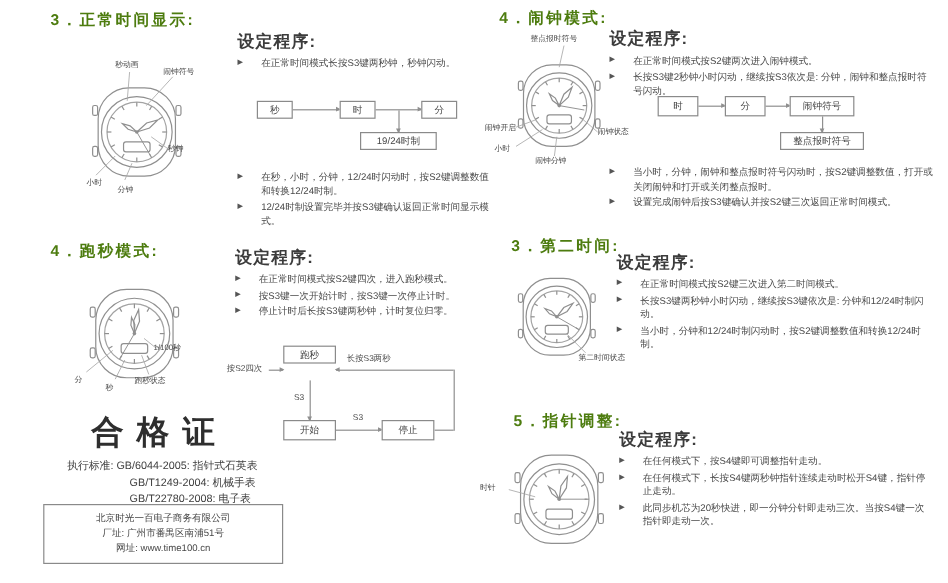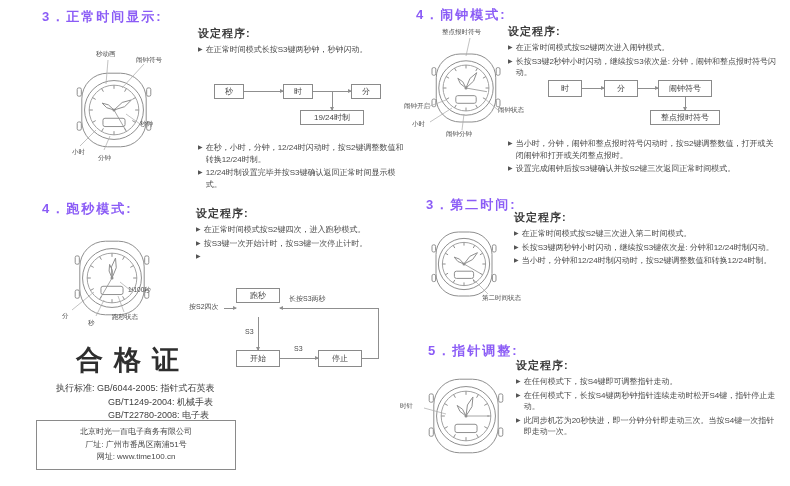--- a/index.html
+++ b/index.html
@@ -1,22 +1,22 @@
 <!DOCTYPE html>
 <html><head>
 <meta charset="utf-8">
 <style>
   *{margin:0;padding:0;box-sizing:border-box}
   html,body{background:#fff}
   body{font-family:"Liberation Sans","DejaVu Sans",sans-serif;color:#4a4a4a}
   .page{position:relative;width:790px;height:486px;background:#fff;overflow:hidden}
-  .sec-title{position:absolute;font-size:13px;font-weight:bold;color:#8b5cf6;letter-spacing:2px;white-space:nowrap}
+  .sec-title{position:absolute;font-size:13px;font-weight:bold;color:#4d7c0f;letter-spacing:2px;white-space:nowrap}
   .proc{position:absolute}
-  .proc-title{font-size:11px;font-weight:bold;letter-spacing:1px;color:#3c3c3c;margin-bottom:3px}
-  .step{display:flex;gap:3px;font-size:8px;line-height:1.45;color:#4a4a4a;margin-bottom:2px}
+  .proc-title{font-size:14px;font-weight:bold;letter-spacing:1px;color:#3c3c3c;margin-bottom:3px}
+  .step{display:flex;gap:15px;font-size:8px;line-height:1.45;color:#4a4a4a;margin-bottom:2px}
   .bullet{font-size:6px;line-height:11px;flex:none;color:#555}
   .fbox{position:absolute;border:1px solid #8a8a8a;display:flex;align-items:center;justify-content:center;font-size:8px;color:#454545;background:#fff;white-space:nowrap}
   .hline{position:absolute;height:1px;background:#8f8f8f}
   .vline{position:absolute;width:1px;background:#8f8f8f}
   .arr-r::after{content:"";position:absolute;right:-1px;top:-2px;border-left:4px solid #8f8f8f;border-top:2px solid transparent;border-bottom:2px solid transparent}
   .arr-l::before{content:"";position:absolute;left:-1px;top:-2px;border-right:4px solid #8f8f8f;border-top:2px solid transparent;border-bottom:2px solid transparent}
   .arr-d::after{content:"";position:absolute;bottom:-1px;left:-2px;border-top:4px solid #8f8f8f;border-left:2px solid transparent;border-right:2px solid transparent}
   .wlabel{position:absolute;font-size:6.5px;color:#4a4a4a;white-space:nowrap}
   .slabel{position:absolute;font-size:7px;color:#4a4a4a;white-space:nowrap;background:#fff;padding:0 1px}
   .cert-title{position:absolute;font-size:27px;font-weight:bold;letter-spacing:11px;color:#2e2e2e;white-space:nowrap}
@@ -213,20 +213,21 @@
       <div class="step">
           <span class="bullet">▶</span>
           <span>在正常时间模式按S2键四次，进入跑秒模式。</span>
         </div>
       <div class="step">
           <span class="bullet">▶</span>
           <span>按S3键一次开始计时，按S3键一次停止计时。</span>
         </div>
       <div class="step">
           <span class="bullet">▶</span>
+          <span>停止计时后长按S3键两秒钟，计时复位归零。</span>
         </div>
     </div>
 
     <span class="slabel" style="left:188px;top:302px">按S2四次</span>
     <div class="hline arr-r" style="left:224px;top:308px;width:12px"></div>
     <div class="fbox" style="left:236px;top:288px;width:44px;height:15px">跑秒</div>
     <span class="slabel" style="left:288px;top:294px">长按S3两秒</span>
     <div class="hline arr-l" style="left:280px;top:308px;width:98px"></div>
     <div class="vline" style="left:378px;top:308px;height:51px"></div>
     <div class="hline" style="left:362px;top:358px;width:16px"></div>

